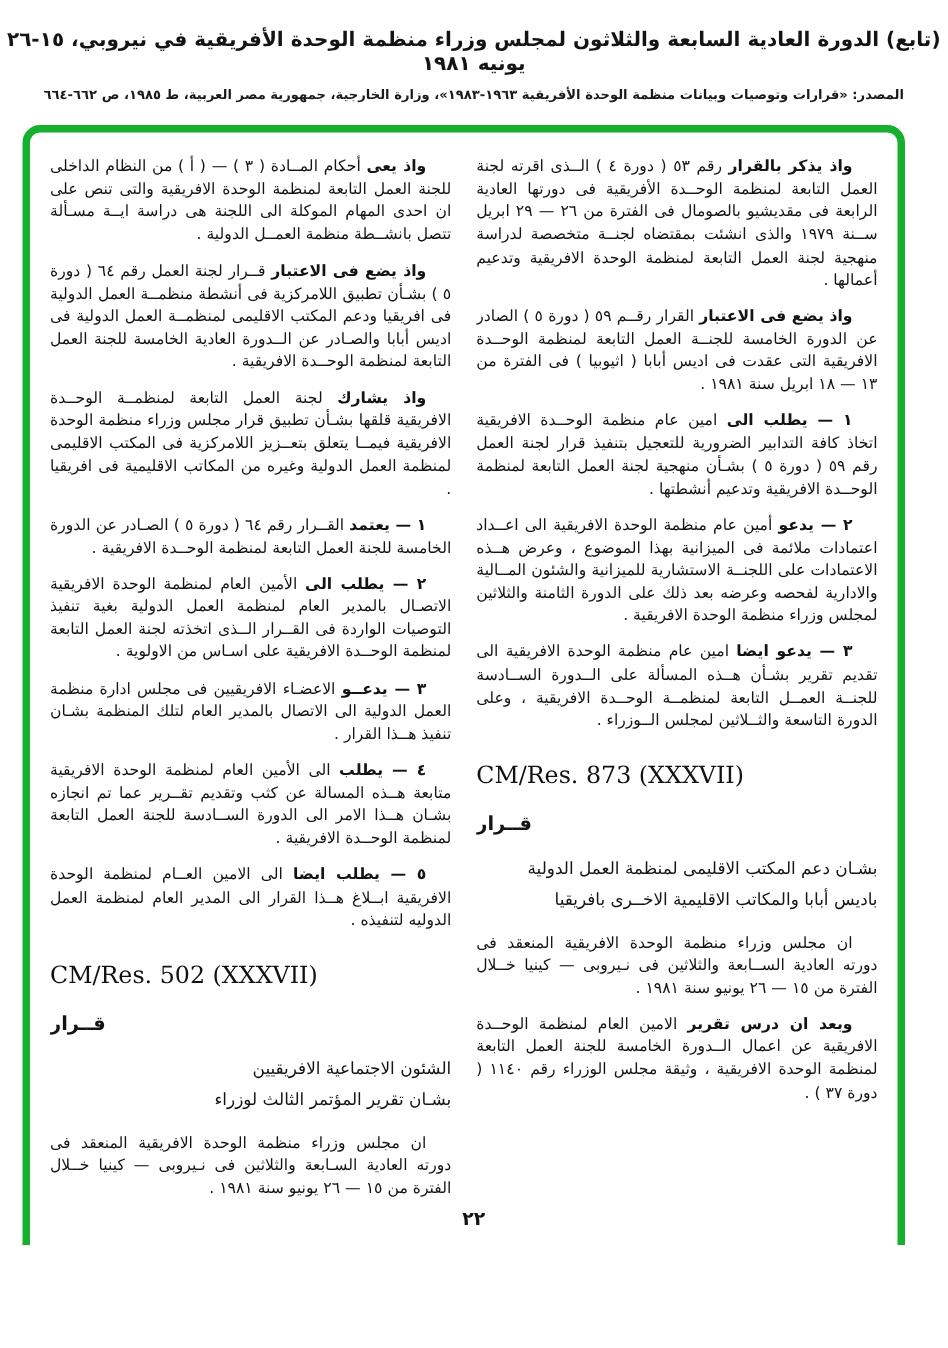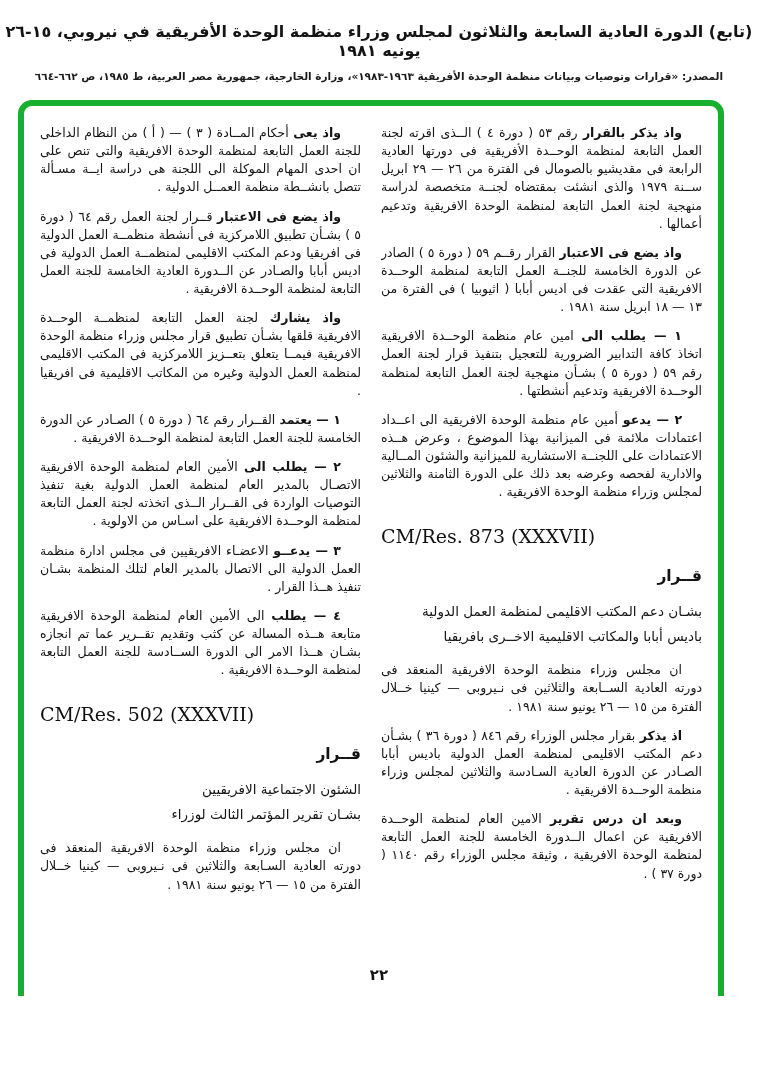--- a/index.html
+++ b/index.html
@@ -24,21 +24,21 @@
     font-size:12.5px;line-height:1.45;padding-top:2px;
   }
   .para{margin:0 0 11px 0;text-indent:20px;}
   .lead{font-weight:bold;}
   .ref{
     direction:ltr;text-align:left;
     font-family:"DejaVu Serif", serif;
     font-size:19px;color:#111;
     margin:22px 0 4px 0;text-indent:0;
   }
-  .rheading{text-align:right;font-weight:bold;font-size:15.5px;margin:14px 0 12px 0;text-indent:0;}
+  .rheading{text-align:left;font-weight:bold;font-size:15.5px;margin:14px 0 12px 0;text-indent:0;}
   .rsub{font-weight:normal;font-size:13.5px;line-height:1.85;margin:0 0 12px 0;text-indent:0;}
   .page-number{
     position:absolute;bottom:12px;left:0;right:0;
     text-align:center;font-weight:bold;font-size:15px;
   }
 </style>
 </head>
 <body>
 
 <div class="page">
@@ -48,38 +48,39 @@
     <div class="header-line2">المصدر: «قرارات وتوصيات وبيانات منظمة الوحدة الأفريقية ١٩٦٣-١٩٨٣»، وزارة الخارجية، جمهورية مصر العربية، ط ١٩٨٥، ص ٦٦٢-٦٦٤</div>
   </div>
 
   <div class="green-box" style="border-color: rgb(23, 176, 46);">
     <div class="columns">
       <div class="column" id="col-right">
           <div class="para"><b class="lead">واذ يذكر بالقرار</b> رقم ٥٣ ( دورة ٤ ) الــذى اقرته لجنة العمل التابعة لمنظمة الوحــدة الأفريقية فى دورتها العادية الرابعة فى مقديشيو بالصومال فى الفترة من ٢٦ — ٢٩ ابريل ســنة ١٩٧٩ والذى انشئت بمقتضاه لجنــة متخصصة لدراسة منهجية لجنة العمل التابعة لمنظمة الوحدة الافريقية وتدعيم أعمالها .</div>
           <div class="para"><b class="lead">واذ يضع فى الاعتبار</b> القرار رقــم ٥٩ ( دورة ٥ ) الصادر عن الدورة الخامسة للجنــة العمل التابعة لمنظمة الوحــدة الافريقية التى عقدت فى اديس أبابا ( اثيوبيا ) فى الفترة من ١٣ — ١٨ ابريل سنة ١٩٨١ .</div>
           <div class="para"><b class="lead">١ — يطلب الى</b> امين عام منظمة الوحــدة الافريقية اتخاذ كافة التدابير الضرورية للتعجيل بتنفيذ قرار لجنة العمل رقم ٥٩ ( دورة ٥ ) بشـأن منهجية لجنة العمل التابعة لمنظمة الوحــدة الافريقية وتدعيم أنشطتها .</div>
           <div class="para"><b class="lead">٢ — يدعو</b> أمين عام منظمة الوحدة الافريقية الى اعــداد اعتمادات ملائمة فى الميزانية بهذا الموضوع ، وعرض هــذه الاعتمادات على اللجنــة الاستشارية للميزانية والشئون المــالية والادارية لفحصه وعرضه بعد ذلك على الدورة الثامنة والثلاثين لمجلس وزراء منظمة الوحدة الافريقية .</div>
+          <div class="para"><b class="lead">٣ — يدعو ايضا</b> امين عام منظمة الوحدة الافريقية الى تقديم تقرير بشـأن هــذه المسألة على الــدورة الســادسة للجنــة العمــل التابعة لمنظمــة الوحــدة الافريقية ، وعلى الدورة التاسعة والثــلاثين لمجلس الــوزراء .</div>
           <div class="ref" dir="ltr">CM/Res. 873 (XXXVII)</div>
           <div class="rheading">قــرار</div>
           <div class="rsub">
             <div>بشـان دعم المكتب الاقليمى لمنظمة العمل الدولية</div>
             <div>باديس أبابا والمكاتب الاقليمية الاخــرى بافريقيا</div>
           </div>
           <div class="para">ان مجلس وزراء منظمة الوحدة الافريقية المنعقد فى دورته العادية الســابعة والثلاثين فى نـيروبى — كينيا خــلال الفترة من ١٥ — ٢٦ يونيو سنة ١٩٨١ .</div>
-          <div class="para"><b class="lead">اذ يذكر</b> بقرار مجلس الوزراء رقم ٨٤٦ ( دورة ٣٦ ) بشـأن دعم المكتب الاقليمى لمنظمة العمل الدولية باديس أبابا الصـادر عن الدورة العادية السـادسة والثلاثين لمجلس وزراء منظمة الوحــدة الافريقية .</div>
           <div class="para"><b class="lead">وبعد ان درس تقرير</b> الامين العام لمنظمة الوحــدة الافريقية عن اعمال الــدورة الخامسة للجنة العمل التابعة لمنظمة الوحدة الافريقية ، وثيقة مجلس الوزراء رقم ١١٤٠ ( دورة ٣٧ ) .</div>
         </div>
       <div class="column" id="col-left">
           <div class="para"><b class="lead">واذ يعى</b> أحكام المــادة ( ٣ ) — ( أ ) من النظام الداخلى للجنة العمل التابعة لمنظمة الوحدة الافريقية والتى تنص على ان احدى المهام الموكلة الى اللجنة هى دراسة ايــة مسـألة تتصل بانشــطة منظمة العمــل الدولية .</div>
           <div class="para"><b class="lead">واذ يضع فى الاعتبار</b> قــرار لجنة العمل رقم ٦٤ ( دورة ٥ ) بشـأن تطبيق اللامركزية فى أنشطة منظمــة العمل الدولية فى افريقيا ودعم المكتب الاقليمى لمنظمــة العمل الدولية فى اديس أبابا والصـادر عن الــدورة العادية الخامسة للجنة العمل التابعة لمنظمة الوحــدة الافريقية .</div>
           <div class="para"><b class="lead">واذ يشارك</b> لجنة العمل التابعة لمنظمــة الوحــدة الافريقية قلقها بشـأن تطبيق قرار مجلس وزراء منظمة الوحدة الافريقية فيمــا يتعلق بتعــزيز اللامركزية فى المكتب الاقليمى لمنظمة العمل الدولية وغيره من المكاتب الاقليمية فى افريقيا .</div>
           <div class="para"><b class="lead">١ — يعتمد</b> القــرار رقم ٦٤ ( دورة ٥ ) الصـادر عن الدورة الخامسة للجنة العمل التابعة لمنظمة الوحــدة الافريقية .</div>
           <div class="para"><b class="lead">٢ — يطلب الى</b> الأمين العام لمنظمة الوحدة الافريقية الاتصـال بالمدير العام لمنظمة العمل الدولية بغية تنفيذ التوصيات الواردة فى القــرار الــذى اتخذته لجنة العمل التابعة لمنظمة الوحــدة الافريقية على اسـاس من الاولوية .</div>
           <div class="para"><b class="lead">٣ — يدعــو</b> الاعضـاء الافريقيين فى مجلس ادارة منظمة العمل الدولية الى الاتصال بالمدير العام لتلك المنظمة بشـان تنفيذ هــذا القرار .</div>
           <div class="para"><b class="lead">٤ — يطلب</b> الى الأمين العام لمنظمة الوحدة الافريقية متابعة هــذه المسالة عن كثب وتقديم تقــرير عما تم انجازه بشـان هــذا الامر الى الدورة الســادسة للجنة العمل التابعة لمنظمة الوحــدة الافريقية .</div>
+          <div class="para"><b class="lead">٥ — يطلب ايضا</b> الى الامين العــام لمنظمة الوحدة الافريقية ابــلاغ هــذا القرار الى المدير العام لمنظمة العمل الدوليه لتنفيذه .</div>
           <div class="ref" dir="ltr">CM/Res. 502 (XXXVII)</div>
           <div class="rheading">قــرار</div>
           <div class="rsub">
             <div>الشئون الاجتماعية الافريقيين</div>
             <div>بشـان تقرير المؤتمر الثالث لوزراء</div>
           </div>
           <div class="para">ان مجلس وزراء منظمة الوحدة الافريقية المنعقد فى دورته العادية السـابعة والثلاثين فى نـيروبى — كينيا خــلال الفترة من ١٥ — ٢٦ يونيو سنة ١٩٨١ .</div>
         </div>
     </div>
   </div>

